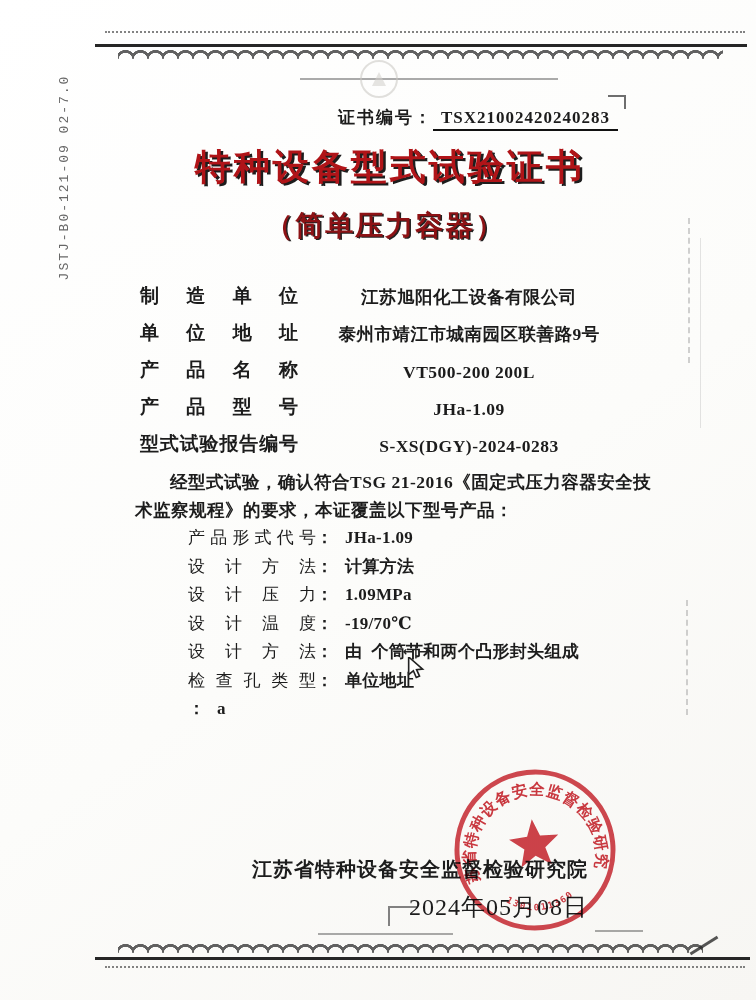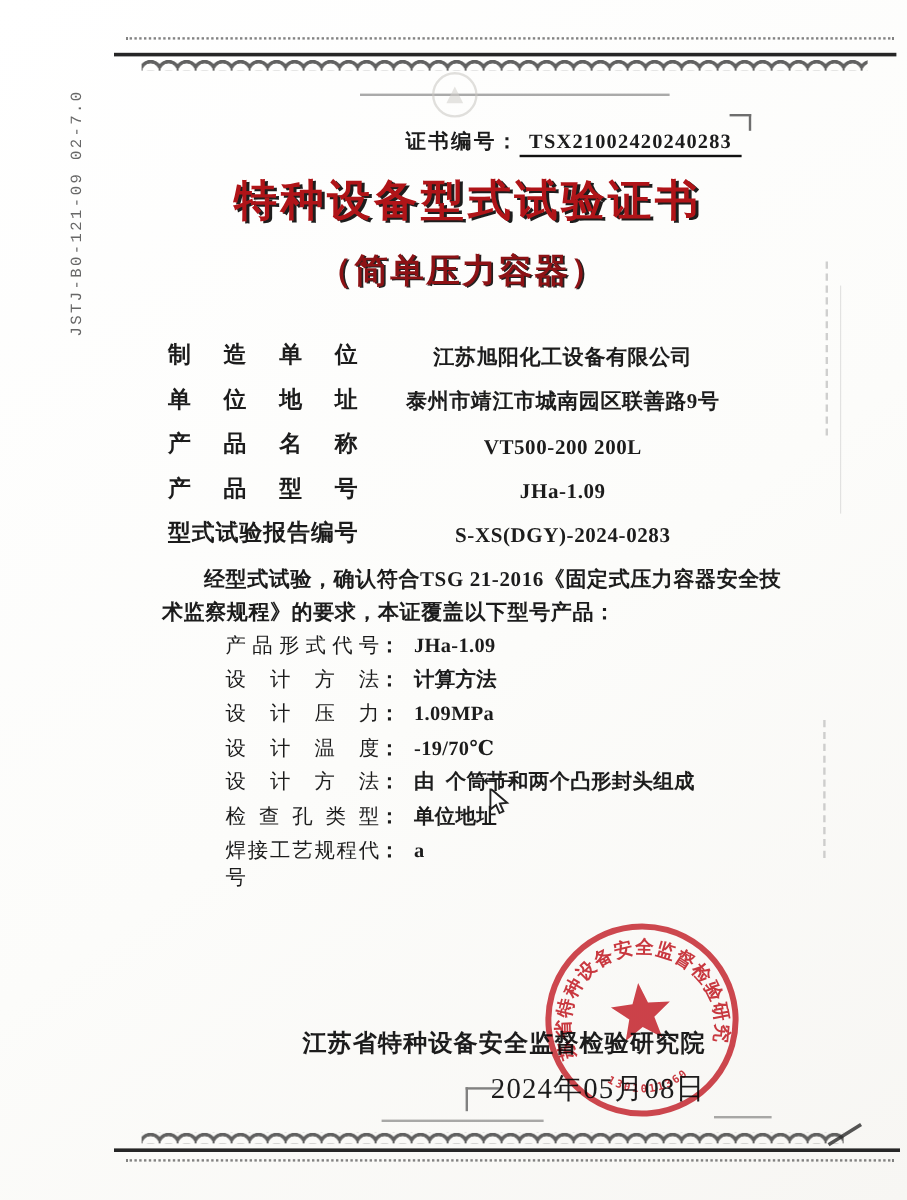--- a/index.html
+++ b/index.html
@@ -176,21 +176,20 @@
       <span class="slabel">设计方法</span>
       <span class="scolon">：</span>
       <span class="svalue">由  个筒节和两个凸形封头组成</span>
     </div>
     <div class="srow">
       <span class="slabel">检查孔类型</span>
       <span class="scolon">：</span>
       <span class="svalue">单位地址</span>
     </div>
     <div class="srow">
-      <span class="slabel">焊接工艺规程代号</span>
       <span class="scolon">：</span>
       <span class="svalue">a</span>
     </div>
   </div>
 
   <div class="cursor-art">
     <span class="arrows">←|→</span>
     <svg width="18" height="22" viewBox="0 0 12 15">
       <path d="M1,0 L1,12 L4.2,9.4 L6.2,14 L8.4,13 L6.4,8.6 L10.5,8.2 Z" fill="#ffffff" stroke="#222" stroke-width="1.1"></path>
     </svg>

